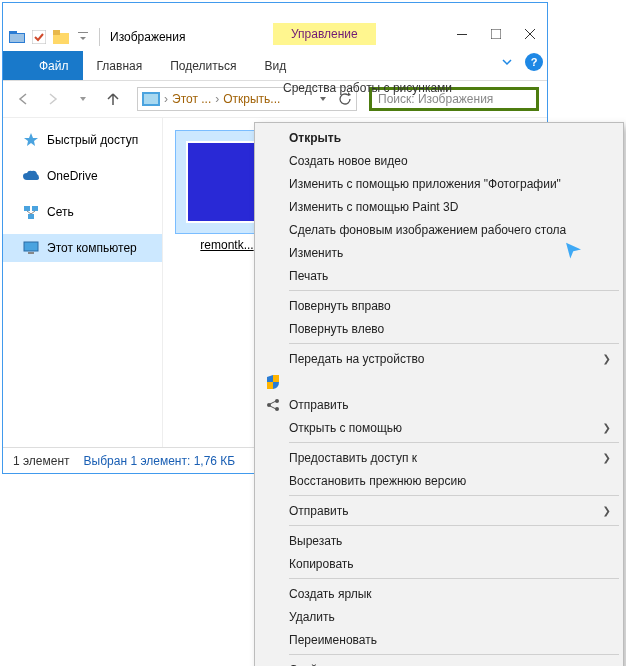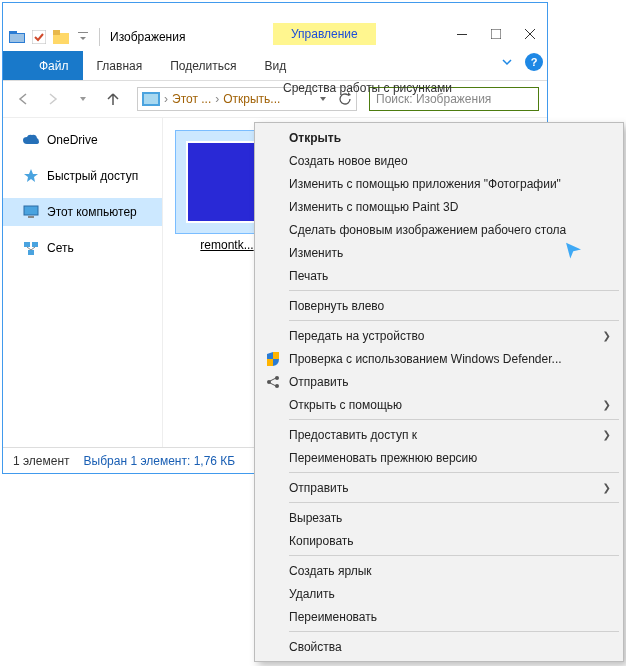--- a/index.html
+++ b/index.html
@@ -4,35 +4,35 @@
 <style>
   * { box-sizing: border-box; margin: 0; padding: 0; font-family: "Segoe UI", Tahoma, sans-serif; font-size: 12px; }
   body { background: #fff; width: 626px; height: 666px; position: relative; overflow: hidden; }
   .explorer { width: 546px; border: 1px solid #419aed; background: #fff; position: absolute; top: 2px; left: 2px; }
   .titlebar { height: 28px; display: flex; align-items: center; background: #fff; position: relative; margin-top: 20px; }
   .titlebar .qat { display: flex; align-items: center; padding-left: 4px; gap: 2px; }
   .qat-icon { width: 20px; height: 20px; display: flex; align-items: center; justify-content: center; }
   .folder-icon { width: 16px; height: 14px; }
   .titlebar .sep { width: 1px; height: 18px; background: #ccc; margin: 0 6px; }
   .titlebar .title { margin-left: 4px; color: #000; }
-  .titlebar .tool-tab { position: absolute; left: 270px; top: 0; background: #fff68f; padding: 4px 18px; color: #1d4ed8; }
+  .titlebar .tool-tab { position: absolute; left: 270px; top: 0; background: #fff68f; padding: 4px 18px; color: #701a75; }
   .winbtns { position: absolute; right: 0; top: 0; display: flex; }
   .winbtn { width: 34px; height: 22px; display: flex; align-items: center; justify-content: center; color: #333; }
   .ribbon-tabs { height: 30px; display: flex; align-items: stretch; border-bottom: 1px solid #ddd; position: relative; }
   .ribbon-tab { padding: 6px 14px; color: #333; display: flex; align-items: center; }
   .ribbon-tab.file { background: #1979ca; color: #fff; padding-left: 36px; }
   .ribbon-tab.context { position: absolute; left: 270px; color: #333; padding: 6px 10px; margin-top: 24px; }
   .ribbon-right { position: absolute; right: 4px; top: 2px; display: flex; align-items: center; gap: 12px; }
   .help-icon { width: 18px; height: 18px; border-radius: 50%; background: #1e88e5; color: #fff; display: flex; align-items: center; justify-content: center; font-size: 11px; font-weight: bold; }
   .toolbar { height: 36px; display: flex; align-items: center; padding: 0 8px; gap: 6px; }
   .navbtn { width: 24px; height: 24px; display: flex; align-items: center; justify-content: center; color: #888; }
   .address { flex: 1; height: 24px; border: 1px solid #ccc; display: flex; align-items: center; padding: 0 4px; margin: 0 6px; gap: 4px; }
   .addr-seg { color: #a16207; }
   .addr-chev { color: #888; }
-  .search { width: 170px; height: 24px; border: 1px solid #4d7c0f; padding: 0 6px; color: #888; display: flex; align-items: center; }
+  .search { width: 170px; height: 24px; border: 3px solid #4d7c0f; padding: 0 6px; color: #888; display: flex; align-items: center; }
   .body { display: flex; height: 330px; border-top: 1px solid #eee; }
   .nav { width: 160px; border-right: 1px solid #eee; padding: 8px 0; }
   .nav-item { display: flex; align-items: center; padding: 6px 10px 6px 20px; gap: 8px; margin-bottom: 8px; }
   .nav-item.selected { background: #cce8ff; }
   .nav-ico { width: 16px; height: 16px; display: flex; align-items: center; justify-content: center; }
   .content { flex: 1; padding: 12px; position: relative; }
   .thumb { width: 104px; height: 104px; background: #cce8ff; border: 1px solid #7abdff; padding: 6px; display: flex; align-items: center; justify-content: center; }
   .thumb-inner { width: 82px; height: 82px; background: #2929d6; border: 2px solid #fff; }
   .thumb-label { text-align: center; margin-top: 4px; width: 104px; overflow: hidden; text-overflow: ellipsis; white-space: nowrap; text-decoration: underline; }
   .status { height: 26px; border-top: 1px solid #ddd; display: flex; align-items: center; padding: 0 10px; color: #333; gap: 14px; }
@@ -154,53 +154,53 @@
           <path d="M10 0 L10 4 L13 3 Z" fill="#555"></path>
         </svg>
     </div>
     <div class="search">Поиск: Изображения</div>
   </div>
 
   <div class="body">
     <div class="nav">
       <div class="nav-item">
         <div class="nav-ico">
+            <svg width="14" height="14">
+              <path d="M7 0 L9 5 L14 5 L10 8 L11 13 L7 10 L3 13 L4 8 L0 5 L5 5 Z" fill="#4aa3df"></path>
+            </svg>
+          </div>
+        <span>Быстрый доступ</span>
+      </div>
+      <div class="nav-item">
+        <div class="nav-ico">
             <svg width="16" height="12">
               <path d="M4 10 Q0 10 0 6 Q0 3 4 3 Q5 0 9 1 Q13 0 14 4 Q16 5 16 8 Q16 10 13 10 Z" fill="#2670b8"></path>
             </svg>
           </div>
         <span>OneDrive</span>
-      </div>
-      <div class="nav-item">
-        <div class="nav-ico">
-            <svg width="14" height="14">
-              <path d="M7 0 L9 5 L14 5 L10 8 L11 13 L7 10 L3 13 L4 8 L0 5 L5 5 Z" fill="#4aa3df"></path>
-            </svg>
-          </div>
-        <span>Быстрый доступ</span>
-      </div>
-      <div class="nav-item selected">
-        <div class="nav-ico">
-            <svg width="16" height="14">
-              <rect x="1" y="1" width="14" height="9" fill="#4aa3df" stroke="#2b6aa3"></rect>
-              <rect x="5" y="11" width="6" height="2" fill="#888"></rect>
-            </svg>
-          </div>
-        <span>Этот компьютер</span>
       </div>
       <div class="nav-item">
         <div class="nav-ico">
             <svg width="16" height="14">
               <rect x="1" y="1" width="6" height="5" fill="#4aa3df"></rect>
               <rect x="9" y="1" width="6" height="5" fill="#4aa3df"></rect>
               <rect x="5" y="9" width="6" height="5" fill="#4aa3df"></rect>
               <path d="M4 6 L8 9 M12 6 L8 9" stroke="#888"></path>
             </svg>
           </div>
         <span>Сеть</span>
+      </div>
+      <div class="nav-item selected">
+        <div class="nav-ico">
+            <svg width="16" height="14">
+              <rect x="1" y="1" width="14" height="9" fill="#4aa3df" stroke="#2b6aa3"></rect>
+              <rect x="5" y="11" width="6" height="2" fill="#888"></rect>
+            </svg>
+          </div>
+        <span>Этот компьютер</span>
       </div>
     </div>
     <div class="content">
       <div style="width:104px">
         <div class="thumb">
             <div class="thumb-inner"></div>
           </div>
         <div class="thumb-label">remontk...</div>
       </div>
     </div>
@@ -215,35 +215,35 @@
 
 <div class="context-menu">
   <div class="cm-item bold">Открыть</div>
   <div class="cm-item">Создать новое видео</div>
   <div class="cm-item">Изменить с помощью приложения "Фотографии"</div>
   <div class="cm-item">Изменить с помощью Paint 3D</div>
   <div class="cm-item">Сделать фоновым изображением рабочего стола</div>
   <div class="cm-item">Изменить</div>
   <div class="cm-item">Печать</div>
   <div class="cm-sep"></div>
+  <div class="cm-item">Повернуть вправо</div>
   <div class="cm-item">Повернуть влево</div>
   <div class="cm-sep"></div>
   <div class="cm-item">
       <span>Передать на устройство</span>
       <span class="cm-arrow">❯</span>
     </div>
   <div class="cm-item">
     <div class="cm-icon">
         <svg width="16" height="16">
           <path d="M8 1 L14 3 L14 8 Q14 14 8 15 Q2 14 2 8 L2 3 Z" fill="#2b7cd3"></path>
           <rect x="8" y="1" width="6" height="7" fill="#ffb400"></rect>
           <rect x="2" y="8" width="6" height="7" fill="#ffb400"></rect>
         </svg>
       </div>
-    <span>Проверка с использованием Windows Defender...</span>
   </div>
   <div class="cm-item">
     <div class="cm-icon">
         <svg width="16" height="16">
           <circle cx="4" cy="8" r="2" fill="#555"></circle>
           <circle cx="12" cy="4" r="2" fill="#555"></circle>
           <circle cx="12" cy="12" r="2" fill="#555"></circle>
           <path d="M5 7 L11 4 M5 9 L11 12" stroke="#555"></path>
         </svg>
       </div>
@@ -251,21 +251,21 @@
   </div>
   <div class="cm-item">
       <span>Открыть с помощью</span>
       <span class="cm-arrow">❯</span>
     </div>
   <div class="cm-sep"></div>
   <div class="cm-item">
       <span>Предоставить доступ к</span>
       <span class="cm-arrow">❯</span>
     </div>
-  <div class="cm-item">Переименовать прежнюю версию</div>
+  <div class="cm-item">Восстановить прежнюю версию</div>
   <div class="cm-sep"></div>
   <div class="cm-item">
       <span>Отправить</span>
       <span class="cm-arrow">❯</span>
     </div>
   <div class="cm-sep"></div>
   <div class="cm-item">Вырезать</div>
   <div class="cm-item">Копировать</div>
   <div class="cm-sep"></div>
   <div class="cm-item">Создать ярлык</div>

